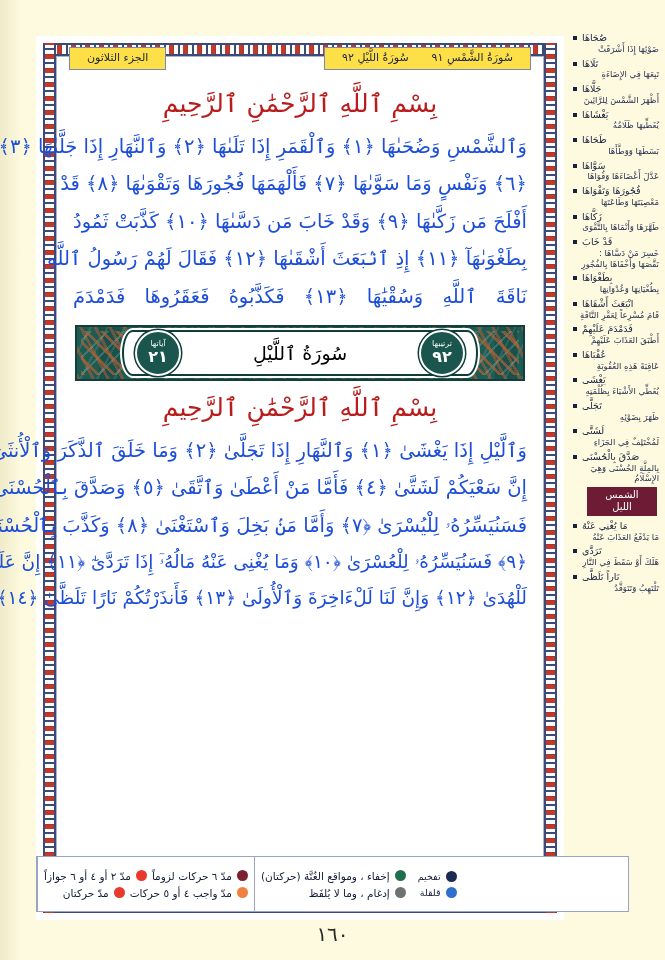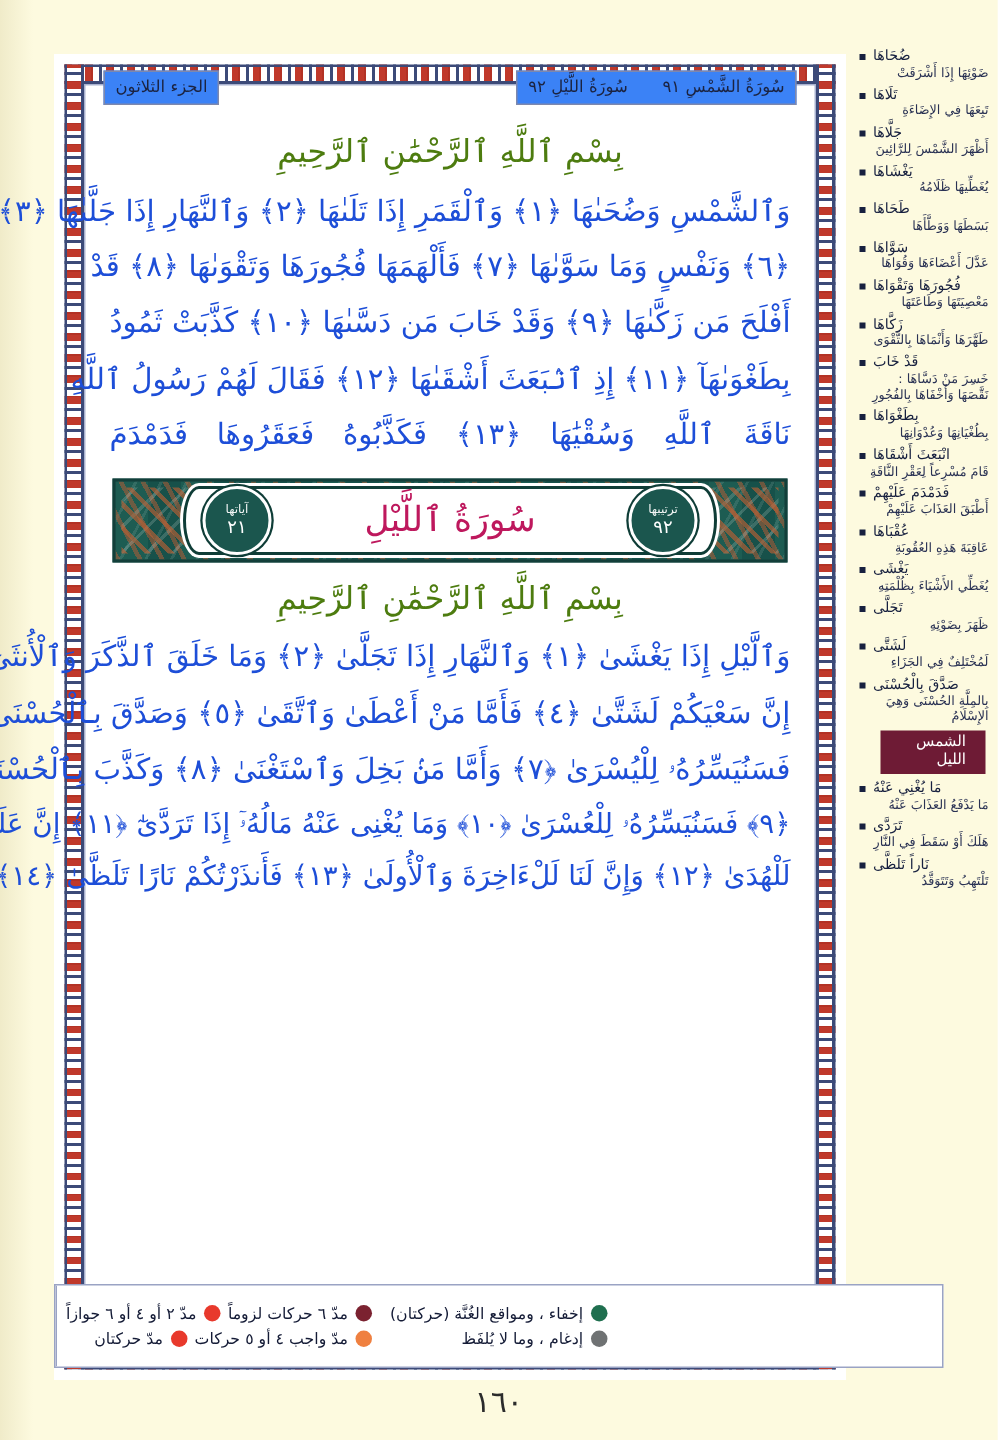--- a/index.html
+++ b/index.html
@@ -46,41 +46,41 @@
         #ffffff 11px 14px);
   }
   .frame-inner{
     position:absolute;left:13px;top:13px;right:13px;bottom:13px;
     background:#ffffff;border:1px solid #a9b2cf;
   }
 
   
   .header-plate{
     position:absolute;top:-10px;
-    background:#3b82f6;border:1px solid #7e88ad;
+    background:#fde047;border:1px solid #7e88ad;
     height:21px;line-height:20px;
     font-size:11px;color:#1b2340;
-    padding:0 7px;white-space:nowrap;
+    padding:0 17px;white-space:nowrap;
     font-family:"DejaVu Sans","Liberation Sans",sans-serif;
     z-index:6;text-align:center;
   }
   .header-plate.right{right:12px;}
   .header-plate.left{left:12px;}
   .header-plate .sep{display:inline-block;width:16px;}
 
   
   .quran-body{
     position:absolute;left:0;right:0;top:18px;bottom:6px;
     padding:4px 16px 0 16px;
     box-sizing:border-box;
   }
   .basmala{
     text-align:center;
-    font-size:21px;line-height:1.55;
-    color:#4d7c0f;
+    font-size:25px;line-height:1.55;
+    color:#b91c1c;
     margin:6px 0 4px 0;
     letter-spacing:0;
   }
   .ayah-line{
     text-align:justify;
     text-align-last:justify;
     font-size:19.5px;
     line-height:1.92;
     color:#1d4ed8;
     direction:rtl;
@@ -115,33 +115,33 @@
     position:relative;z-index:3;
     background:#ffffff;
     border:2px solid #0f3d37;
     border-radius:12px / 26px;
     height:42px;min-width:300px;
     display:flex;align-items:center;justify-content:center;
     padding:0 26px;
     box-shadow:0 0 0 2px #ffffff;
   }
   .surah-title{
-    font-size:23px;color:#be185d;white-space:nowrap;
+    font-size:19px;color:#000000;white-space:nowrap;
   }
   .medallion{
     position:absolute;z-index:4;top:50%;transform:translateY(-50%);
     width:42px;height:42px;border-radius:50%;
     background:#1b564e;border:2px solid #ffffff;
     box-shadow:0 0 0 1.5px #0f3d37;
     color:#ffffff;
     display:flex;flex-direction:column;align-items:center;justify-content:center;
     line-height:1.05;
   }
   .medallion .cap{font-size:8px;opacity:.95;}
-  .medallion .val{font-size:12px;}
+  .medallion .val{font-size:16px;font-weight:bold;}
   .medallion.right{right:58px;}
   .medallion.left{left:58px;}
 
   
   .legend{
     position:absolute;left:36px;right:36px;top:856px;height:56px;
     background:#ffffff;border:1px solid #9aa3c4;
     display:flex;flex-direction:row-reverse;
     box-sizing:border-box;
     overflow:hidden;
@@ -173,21 +173,21 @@
   .bullet{
     width:4px;height:4px;background:#17203f;display:inline-block;
     margin-top:4px;flex:0 0 auto;
   }
   .tafsir-gloss{
     font-size:8.5px;color:#2a3254;line-height:1.25;
     padding-left:4px;
   }
   .surah-tab{
     background:#6e1b35;color:#ffffff;
-    font-size:10px;line-height:1.25;
+    text-align:center;font-size:10px;line-height:1.25;
     padding:2px 13px;margin:3px 2px 4px 14px;
   }
 
   .page-number{
     position:absolute;left:0;right:0;top:922px;
     text-align:center;font-size:20px;color:#2b2b2b;
   }
   .spine{
     position:absolute;left:0;top:0;bottom:0;width:22px;
     background:linear-gradient(90deg,#f0ebc9,#fdfadf);
@@ -425,18 +425,28 @@
       <div class="legend-row">
         <span class="dot" style="background:#1f6f4f"></span>
         <span class="legend-label">إخفاء ، ومواقع الغُنَّة (حركتان)</span>
       </div>
       <div class="legend-row">
         <span class="dot" style="background:#6f7273"></span>
         <span class="legend-label">إدغام ، وما لا يُلفَظ</span>
       </div>
     </div>
 
+    <div class="legend-col narrow">
+      <div class="legend-row">
+        <span class="dot" style="background:#1d2a52"></span>
+        <span class="legend-label">تفخيم</span>
+      </div>
+      <div class="legend-row">
+        <span class="dot" style="background:#2f6fd0"></span>
+        <span class="legend-label">قلقلة</span>
+      </div>
+    </div>
 
   </div>
 
   <div class="page-number">١٦٠</div>
 
 </div>
 
 </body></html>

